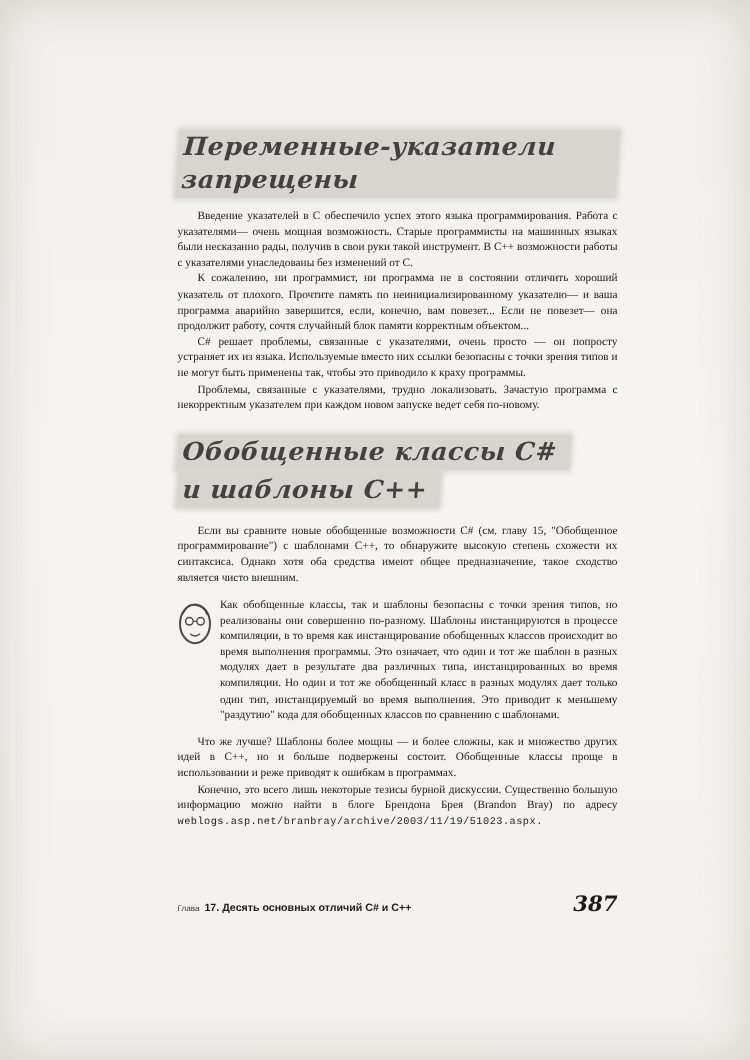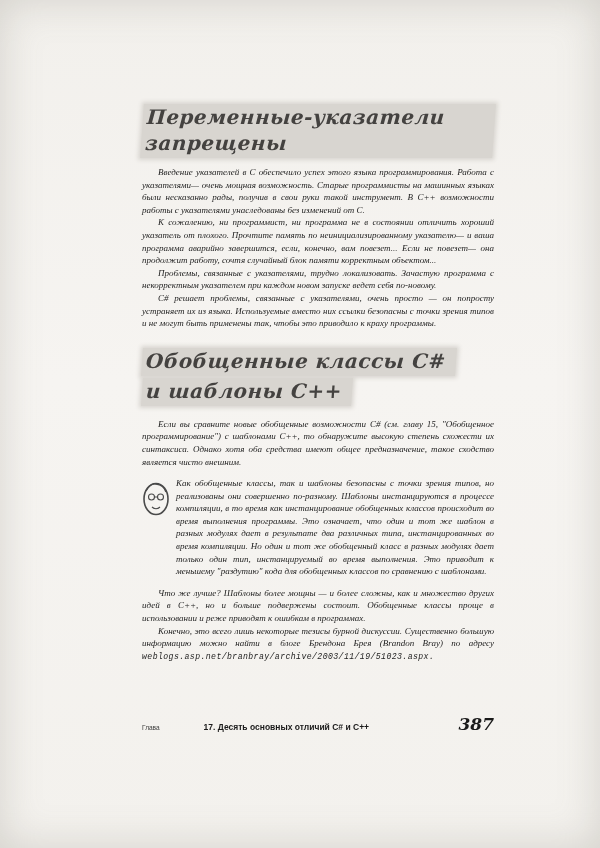--- a/index.html
+++ b/index.html
@@ -39,21 +39,20 @@
   }
   .h2-block { margin-top: 18px; margin-bottom: 10px; }
   .h2-block .heading-strip { margin-bottom: 2px; }
   .h1-block { margin-bottom: 8px; }
   p.body {
     font-size: 9px;
     line-height: 12.6px;
     text-align: justify;
     text-indent: 16px;
     color: #1c1c1c;
-    font-style: italic;
   }
   .note {
     display: flex;
     margin: 9px 0 9px 0;
   }
   .note-icon {
     flex: none;
     width: 34px;
     padding-top: 2px;
   }
@@ -73,21 +72,20 @@
   }
   .footer .chapter-label {
     font-size: 6.5px;
     color: #3a3a3a;
     margin-right: 4px;
   }
   .footer .chapter-title {
     font-size: 8.5px;
     font-weight: bold;
     color: #1a1a1a;
-    margin-left: 40px;
   }
   .footer .page-num {
     margin-left: auto;
     font-family: "DejaVu Serif", serif;
     font-style: italic;
     font-weight: bold;
     font-size: 17px;
     color: #1a1a1a;
   }
 </style>
@@ -96,22 +94,22 @@
 
 <div class="scan-page">
   <div class="content">
 
     <div class="h1-block">
       <span class="heading-strip">Переменные-указатели запрещены</span>
     </div>
 
     <p class="body">Введение указателей в С обеспечило успех этого языка программирования. Работа с указателями— очень мощная возможность. Старые программисты на машинных языках были несказанно рады, получив в свои руки такой инструмент. В С++ возможности работы с указателями унаследованы без изменений от С.</p>
     <p class="body">К сожалению, ни программист, ни программа не в состоянии отличить хороший указатель от плохого. Прочтите память по неинициализированному указателю— и ваша программа аварийно завершится, если, конечно, вам повезет... Если не повезет— она продолжит работу, сочтя случайный блок памяти корректным объектом...</p>
+    <p class="body">С# решает проблемы, связанные с указателями, очень просто — он попросту устраняет их из языка. Используемые вместо них ссылки безопасны с точки зрения типов и не могут быть применены так, чтобы это приводило к краху программы.</p>
     <p class="body">Проблемы, связанные с указателями, трудно локализовать. Зачастую программа с некорректным указателем при каждом новом запуске ведет себя по-новому.</p>
-    <p class="body">С# решает проблемы, связанные с указателями, очень просто — он попросту устраняет их из языка. Используемые вместо них ссылки безопасны с точки зрения типов и не могут быть применены так, чтобы это приводило к краху программы.</p>
 
     <div class="h2-block">
       <span class="heading-strip">Обобщенные классы C#</span><br>
       <span class="heading-strip">и шаблоны C++</span>
     </div>
 
     <p class="body">Если вы сравните новые обобщенные возможности С# (см. главу 15, "Обобщенное программирование") с шаблонами С++, то обнаружите высокую степень схожести их синтаксиса. Однако хотя оба средства имеют общее предназначение, такое сходство является чисто внешним.</p>
 
     <div class="note">
       <div class="note-icon">

